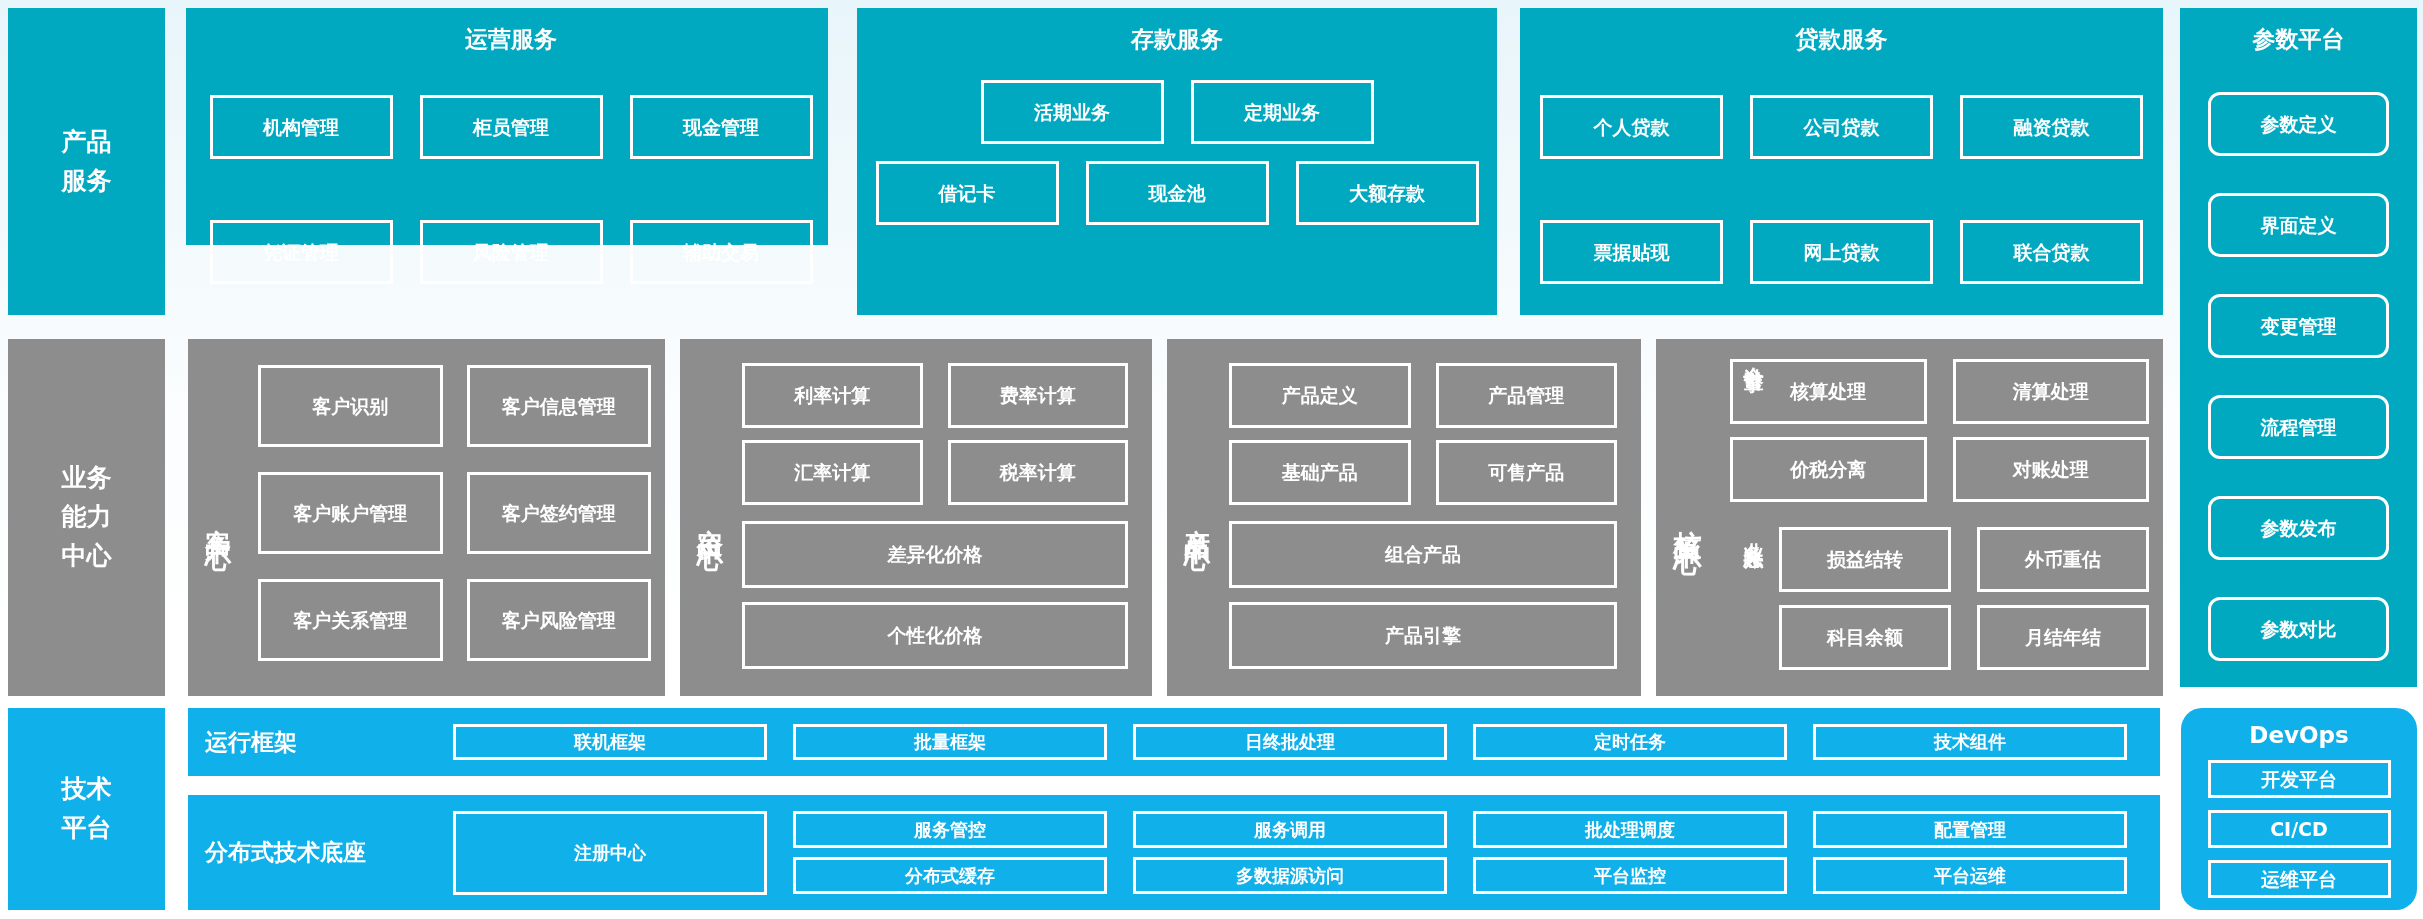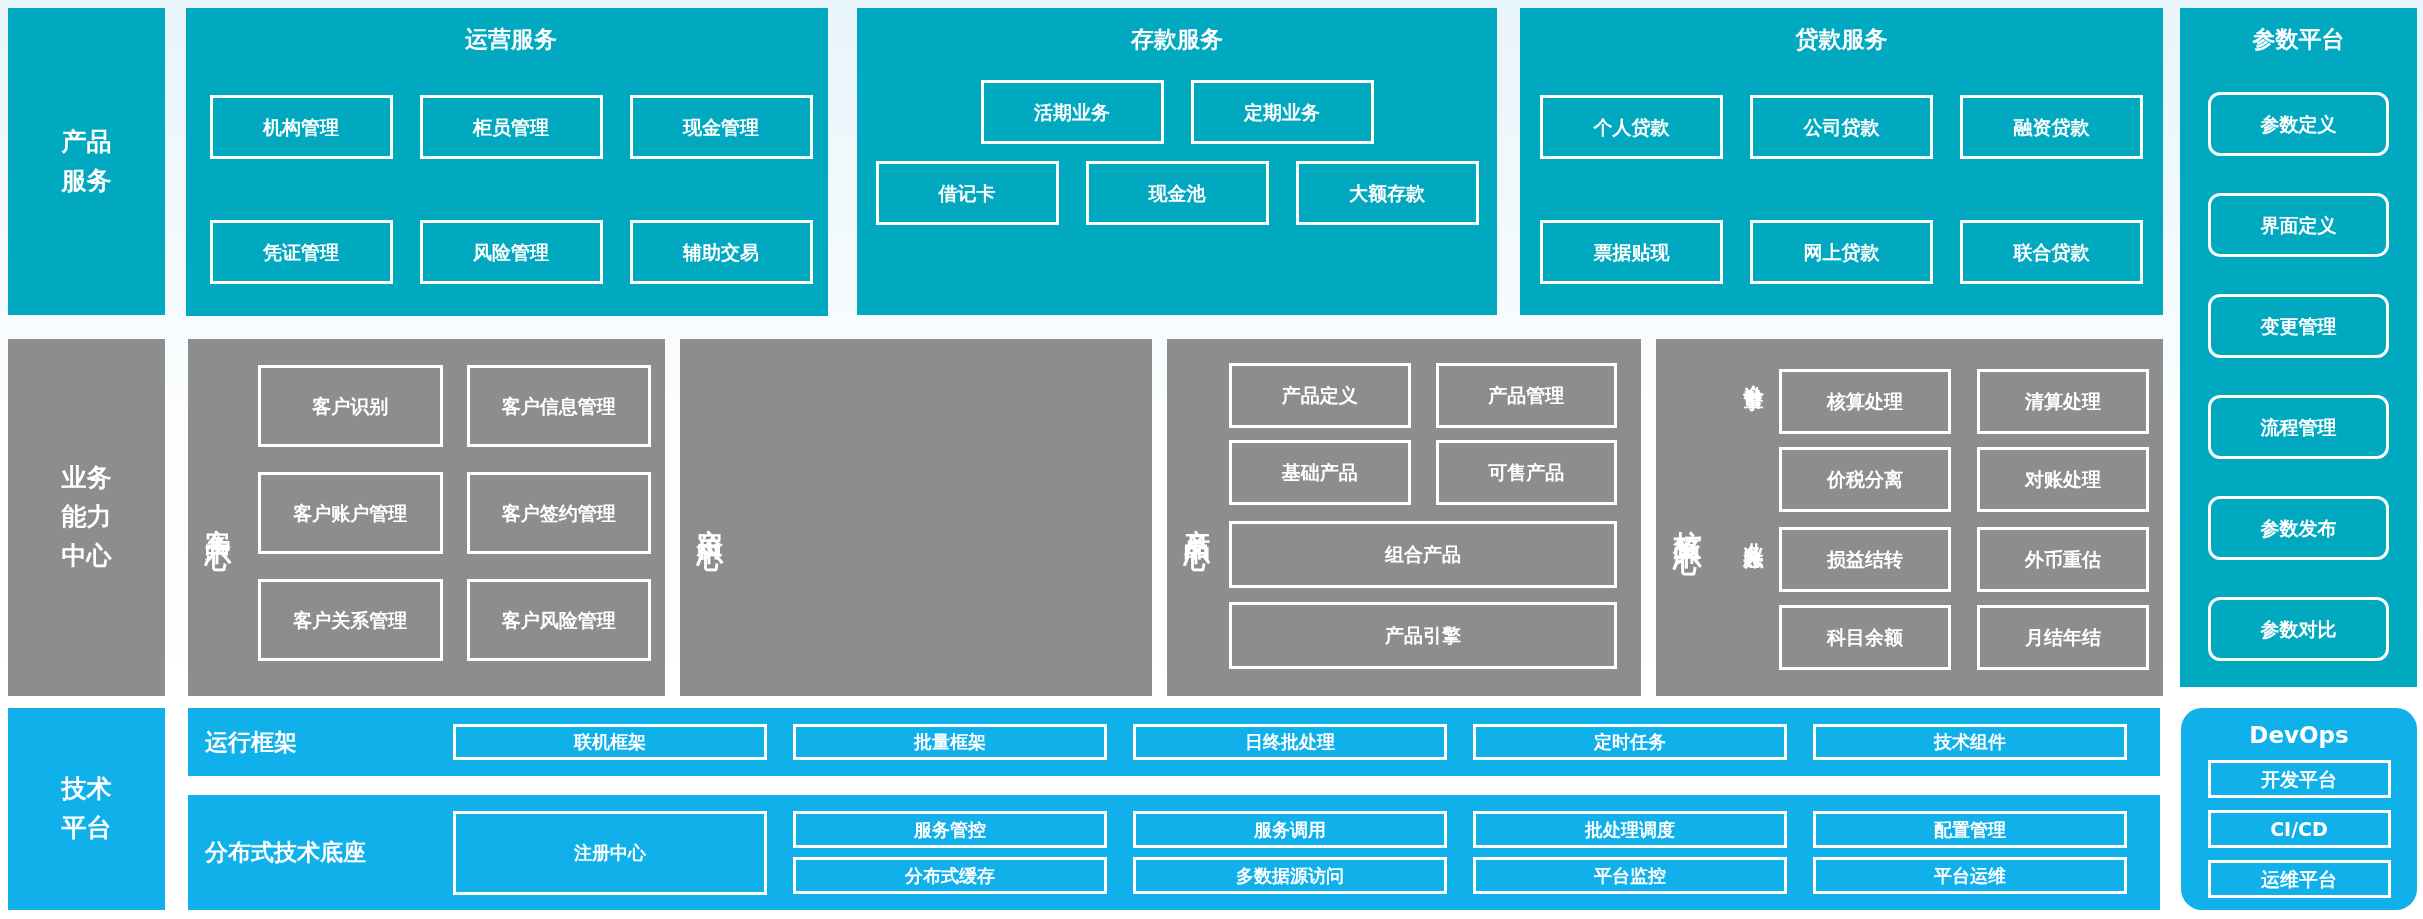--- a/index.html
+++ b/index.html
@@ -31,21 +31,21 @@
 
   
   .rail{display:flex;align-items:center;justify-content:center;
         font-weight:bold;font-size:25px;line-height:1.55;
         white-space:pre-line;}
   #rail-product{left:8px;top:8px;width:157px;height:307px;}
   #rail-business{left:8px;top:339px;width:157px;height:357px;}
   #rail-tech{left:8px;top:708px;width:157px;height:202px;}
 
   
-  #ops{left:186px;top:8px;width:642px;height:308px;padding-left:8px;}
+  #ops{left:186px;top:8px;width:642px;height:237px;padding-left:8px;}
   #deposit{left:857px;top:8px;width:640px;height:307px;}
   #loan{left:1520px;top:8px;width:643px;height:307px;}
   .svc{padding-top:16px;}
   .sec-title{text-align:center;font-weight:bold;font-size:23px;}
   .svc-row{display:flex;justify-content:center;gap:27px;}
   .svc-row .box{width:183px;height:64px;}
   .svc.two .svc-row.r1{margin-top:40px;}
   .svc.two .svc-row.r2{margin-top:61px;}
   .svc.three .svc-row{margin-top:17px;}
   .svc.three .svc-row.r1{margin-top:25px;}
@@ -74,21 +74,21 @@
   .pp-content{position:absolute;left:62px;right:24px;top:24px;
     display:flex;flex-direction:column;}
   .pair{display:grid;grid-template-columns:1fr 1fr;column-gap:25px;margin-bottom:12px;}
   .pair .box{height:65px;}
   .pp-content .wide{height:67px;margin-bottom:14px;}
   .pair.p2{margin-bottom:16px;}
 
   
   #accounting .vlabel{font-size:28px;}
   .acc-group{position:absolute;left:74px;right:14px;display:flex;}
-  .acc-group.g1{top:30px;}
+  .acc-group.g1{top:12px;flex-direction:column;}
   .acc-group.g2{top:188px;}
   .acc-sub{width:49px;flex:none;display:flex;align-items:center;
     writing-mode:vertical-rl;text-orientation:upright;
     font-weight:bold;font-size:20px;letter-spacing:2px;}
   .acc-grid{flex:1;display:grid;grid-template-columns:1fr 1fr;gap:13px 26px;}
   .acc-grid .box{height:65px;}
 
   
   #runtime{left:188px;top:708px;width:1972px;height:68px;
     display:flex;align-items:center;padding-left:17px;}
@@ -178,20 +178,32 @@
       <div class="box">客户信息管理</div>
       <div class="box">客户账户管理</div>
       <div class="box">客户签约管理</div>
       <div class="box">客户关系管理</div>
       <div class="box">客户风险管理</div>
     </div>
   </div>
 
   <div class="panel gray" id="pricing">
     <div class="vlabel">定价中心</div>
+    <div class="pp-content">
+      <div class="pair">
+        <div class="box">利率计算</div>
+        <div class="box">费率计算</div>
+      </div>
+      <div class="pair p2">
+        <div class="box">汇率计算</div>
+        <div class="box">税率计算</div>
+      </div>
+      <div class="box wide">差异化价格</div>
+      <div class="box wide">个性化价格</div>
+    </div>
   </div>
 
   <div class="panel gray" id="product">
     <div class="vlabel">产品中心</div>
     <div class="pp-content">
       <div class="pair">
         <div class="box">产品定义</div>
         <div class="box">产品管理</div>
       </div>
       <div class="pair p2">

